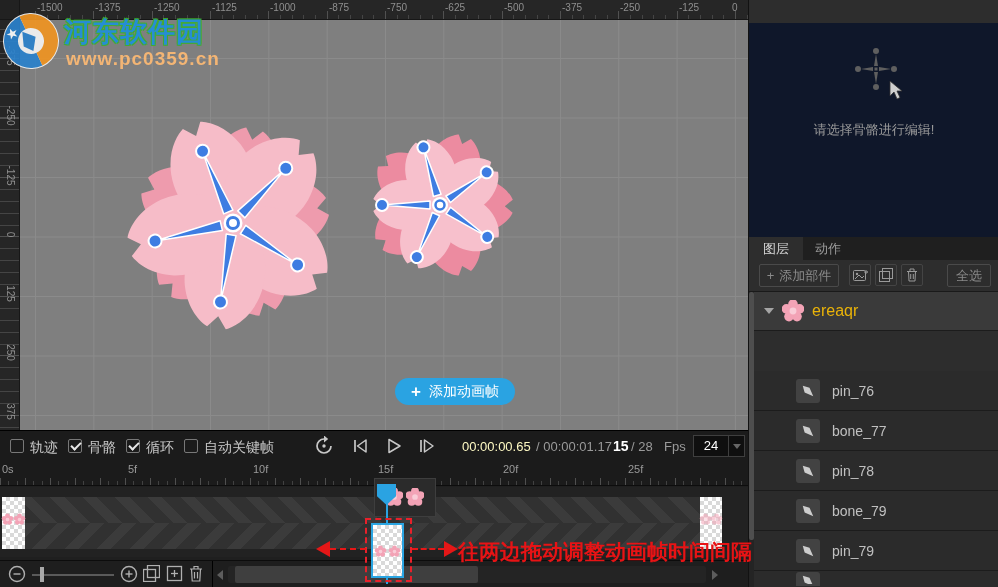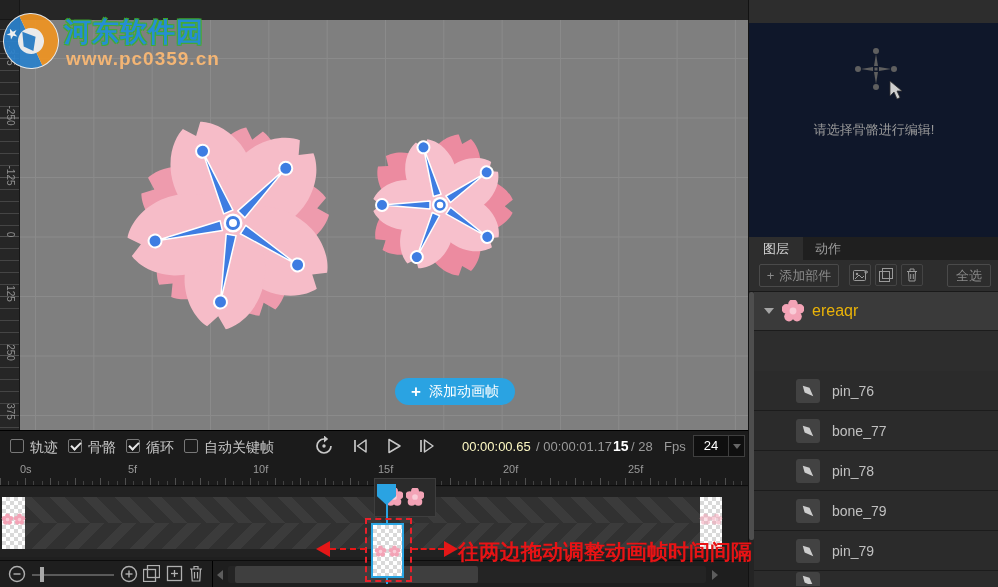--- a/index.html
+++ b/index.html
@@ -141,20 +141,35 @@
     </g>
     <path id="wedge" d="M5,5 L14,7.5 L19,19 L7.5,14 Z"></path>
   </defs>
 </svg>
 
 <div class="app">
 
   <div class="abs canvas-wrap">
     <div class="abs ruler-corner"></div>
 
+    <div class="abs ruler-top">
+      <span style="left:17px">-1500</span>
+      <span style="left:75px">-1375</span>
+      <span style="left:134px">-1250</span>
+      <span style="left:192px">-1125</span>
+      <span style="left:250px">-1000</span>
+      <span style="left:309px">-875</span>
+      <span style="left:367px">-750</span>
+      <span style="left:425px">-625</span>
+      <span style="left:484px">-500</span>
+      <span style="left:542px">-375</span>
+      <span style="left:600px">-250</span>
+      <span style="left:659px">-125</span>
+      <span style="left:712px">0</span>
+    </div>
 
     <div class="abs ruler-left">
       <span style="top:30px">-375</span>
       <span style="top:90px">-250</span>
       <span style="top:150px">-125</span>
       <span style="top:209px">0</span>
       <span style="top:268px">125</span>
       <span style="top:327px">250</span>
       <span style="top:386px">375</span>
     </div>
@@ -417,21 +432,21 @@
     <div class="fps-box">
       <span class="fps-val">24</span>
       <span class="fps-chev">
           <span class="chev-down"></span>
         </span>
     </div>
   </div>
 
   <div class="abs timeline">
     <div class="tl-ruler">
-      <span style="left:20px">0s</span>
+      <span style="left:2px">0s</span>
       <span style="left:128px">5f</span>
       <span style="left:253px">10f</span>
       <span style="left:378px">15f</span>
       <span style="left:503px">20f</span>
       <span style="left:628px">25f</span>
     </div>
 
     <div class="tl-trackarea">
       <div class="chevrons">
         <div class="half t"></div>

